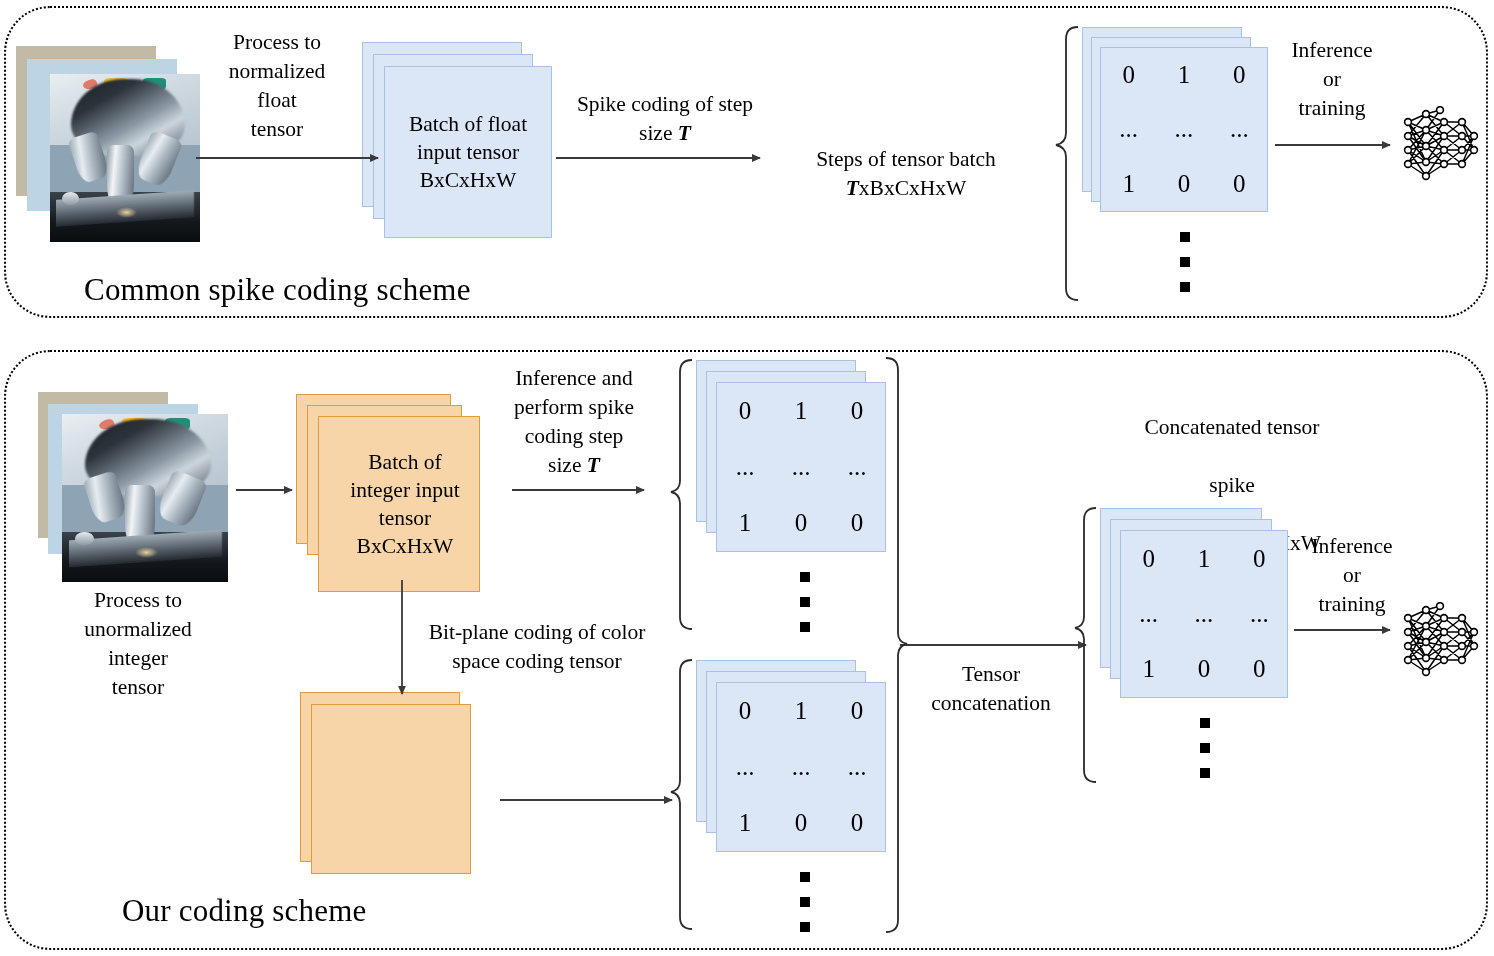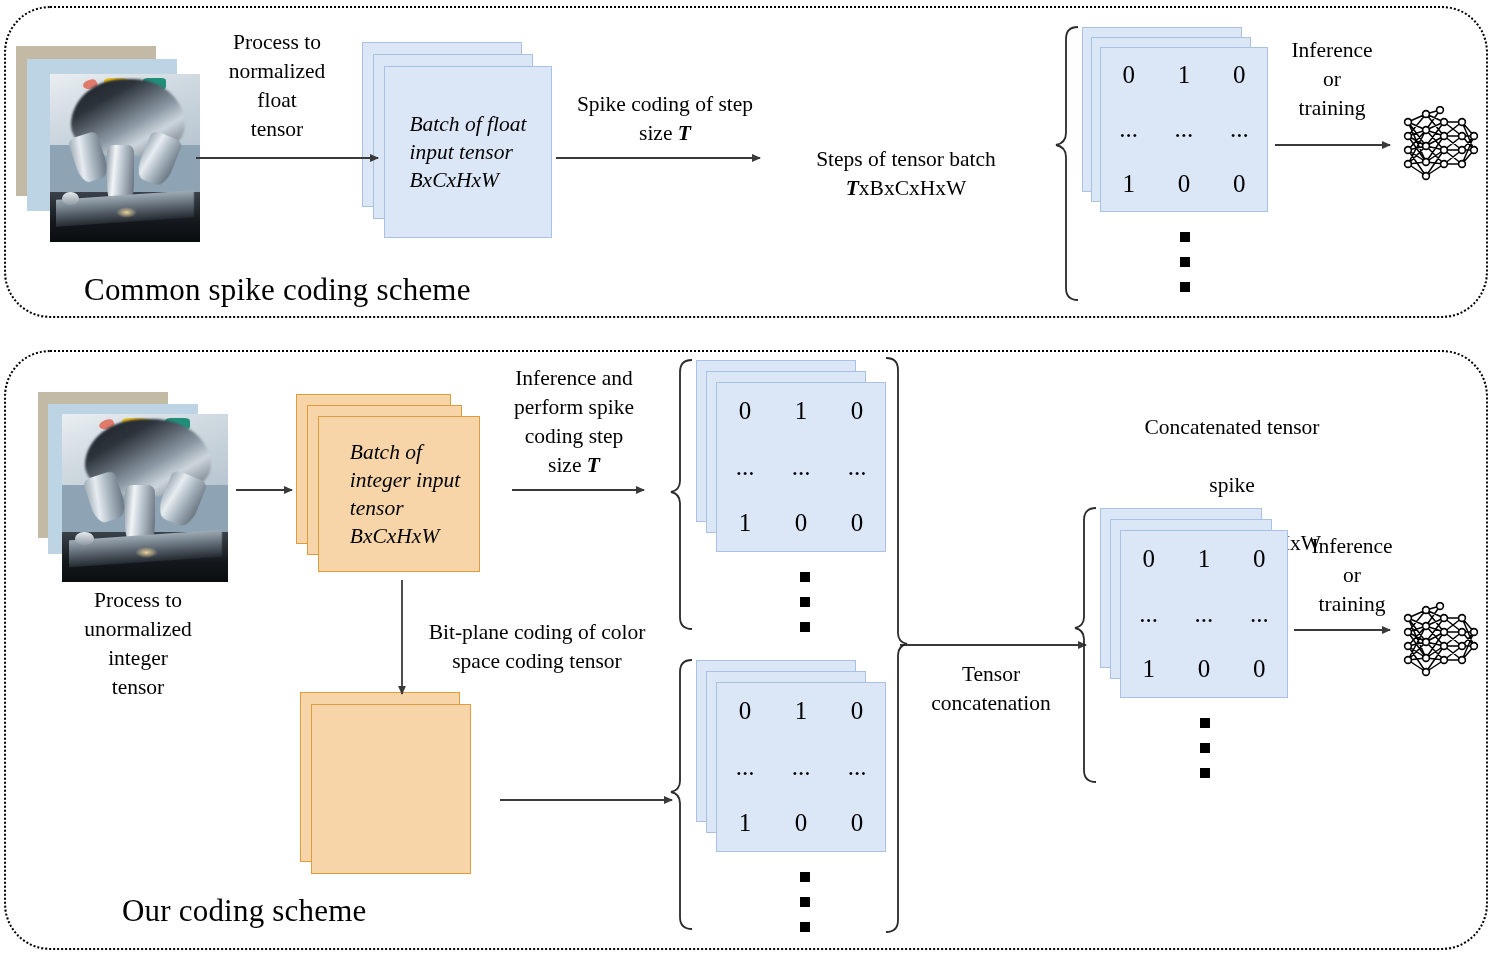--- a/index.html
+++ b/index.html
@@ -49,21 +49,21 @@
   .pin-red{left:22%;top:22%;width:9%;height:34%;background:#e07a6a;
        border-radius:40% 50% 20% 60%;transform:rotate(-25deg);}
   .pin-yellow{left:36%;top:14%;width:20%;height:56%;background:#f2c325;
        border-radius:20% 50% 40% 40%;}
   .pin-green{left:62%;top:16%;width:15%;height:52%;background:#1f8f7a;
        border-radius:22% 22% 35% 35%;}
 
   
   .stackbox{position:absolute;}
   .stackbox .card{position:absolute;box-sizing:border-box;}
-  .stackbox .card.front{display:flex;align-items:center;justify-content:center;font-style:italic;}
+  .stackbox .card.front{display:flex;align-items:center;justify-content:center;text-align:center;}
   .orange .card{background:#f7d5a8;border:1.6px solid #df9c3e;}
   .blue   .card{background:#dbe6f7;border:1.6px solid #a9c2e3;}
   .boxtext{font-size:21.5px;line-height:28px;white-space:pre-line;padding:0 6px;}
   .boxtext sub{font-size:.68em;vertical-align:-.25em;}
 
   
   .tgrid{position:absolute;box-sizing:border-box;background:#dbe6f7;border:1.6px solid #a9c2e3;
          display:grid;grid-template-columns:1fr 1fr 1fr;grid-template-rows:1fr 1fr 1fr;
          align-items:center;justify-items:center;font-size:25px;}
   .tgrid span{display:block;}
@@ -216,21 +216,21 @@
 </div>
 
 <div class="lbl" style="left:62px;top:586px;width:152px;">Process to
 unormalized
 integer
 tensor</div>
 
 <div class="stackbox orange" style="left:296px;top:394px;width:195px;height:185px;">
   <div class="card" style="left:0;top:0;width:155px;height:150px;"></div>
   <div class="card" style="left:11px;top:11px;width:155px;height:150px;"></div>
-  <div class="card front" style="left:22px;top:22px;width:162px;height:156px;padding-left:12px;">
+  <div class="card front" style="left:22px;top:22px;width:162px;height:176px;padding-left:12px;">
     <span class="boxtext">Batch of
 integer input
 tensor
 BxCxHxW</span>
   </div>
 </div>
 
 <div class="lbl" style="left:498px;top:364px;width:152px;"><span>Inference and
 perform spike
 coding step

